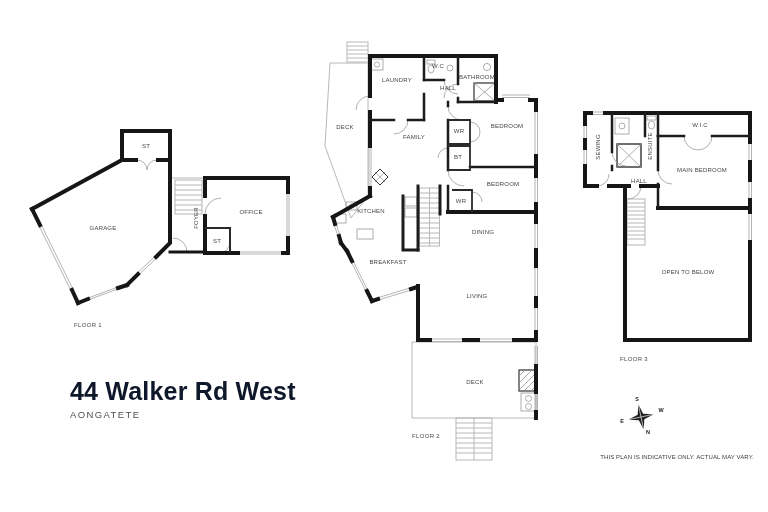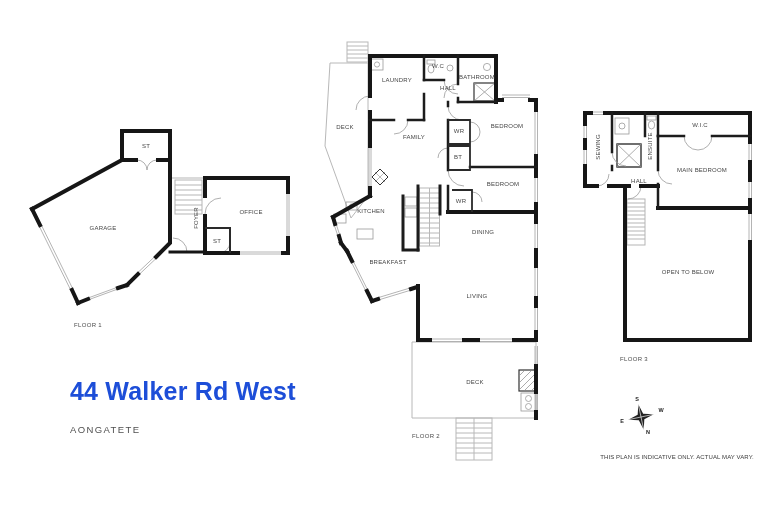--- a/index.html
+++ b/index.html
@@ -4,22 +4,22 @@
 <style>
   html,body{margin:0;padding:0;background:#fff;}
   .canvas{position:relative;width:768px;height:512px;background:#ffffff;overflow:hidden;
           font-family:"Liberation Sans",sans-serif;}
   .canvas svg{position:absolute;left:0;top:0;}
   .lbl{position:absolute;font-size:6px;color:#454545;letter-spacing:.2px;white-space:nowrap;
        transform:translate(-50%,-50%);line-height:1;}
   .lbl.v{transform:translate(-50%,-50%) rotate(-90deg);}
   .lbl.floorlbl{color:#4a4a4a;font-size:6px;letter-spacing:.3px;}
   .title-block{position:absolute;left:70px;top:377px;}
-  .title-block h1{margin:0;font-size:25px;font-weight:700;color:#1d4ed8;letter-spacing:.2px;}
-  .title-block .suburb{margin-top:18px;font-size:9.5px;letter-spacing:1.4px;color:#4f4f4f;}
+  .title-block h1{margin:0;font-size:25px;font-weight:700;color:#0f172a;letter-spacing:.2px;}
+  .title-block .suburb{margin-top:3px;font-size:9.5px;letter-spacing:1.4px;color:#4f4f4f;}
   .disclaimer{position:absolute;left:677px;top:457px;transform:translate(-50%,-50%);
               font-size:6px;color:#3a3a3a;white-space:nowrap;letter-spacing:.1px;}
   .compass-letter{position:absolute;font-size:5.5px;font-weight:700;color:#222;
                   transform:translate(-50%,-50%);}
 </style>
 </head>
 <body>
 
 <div class="canvas">
 

